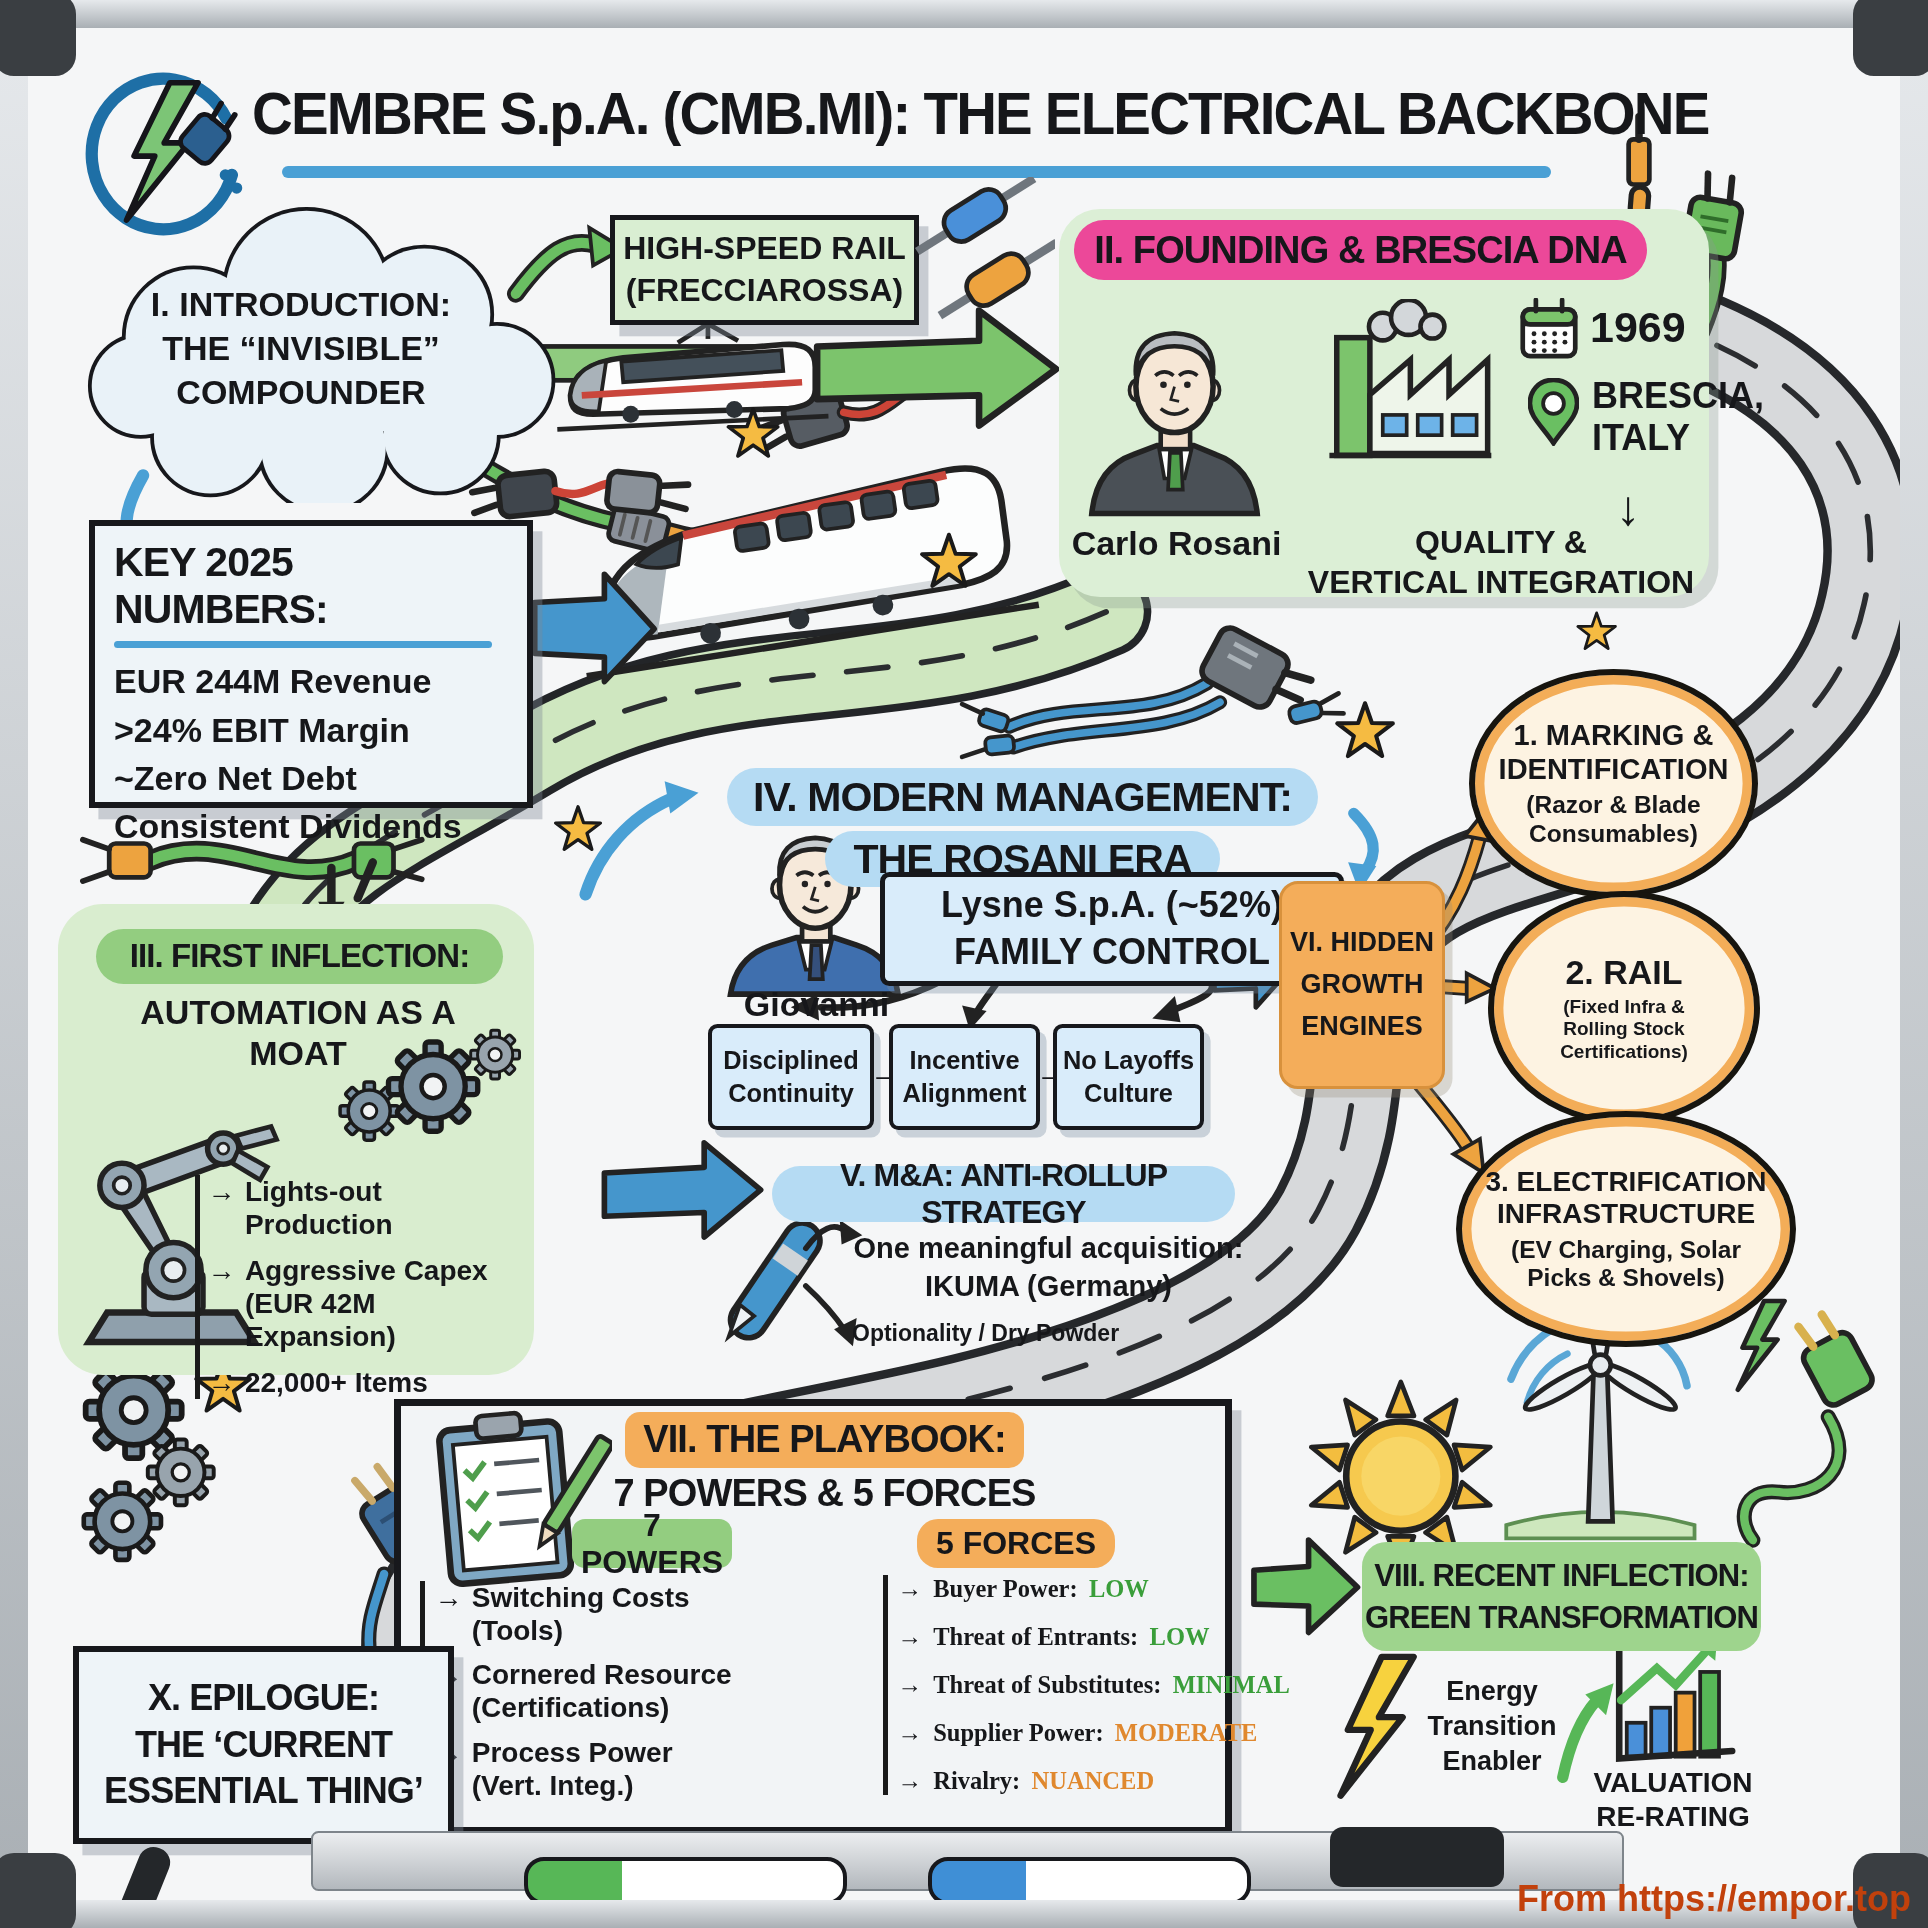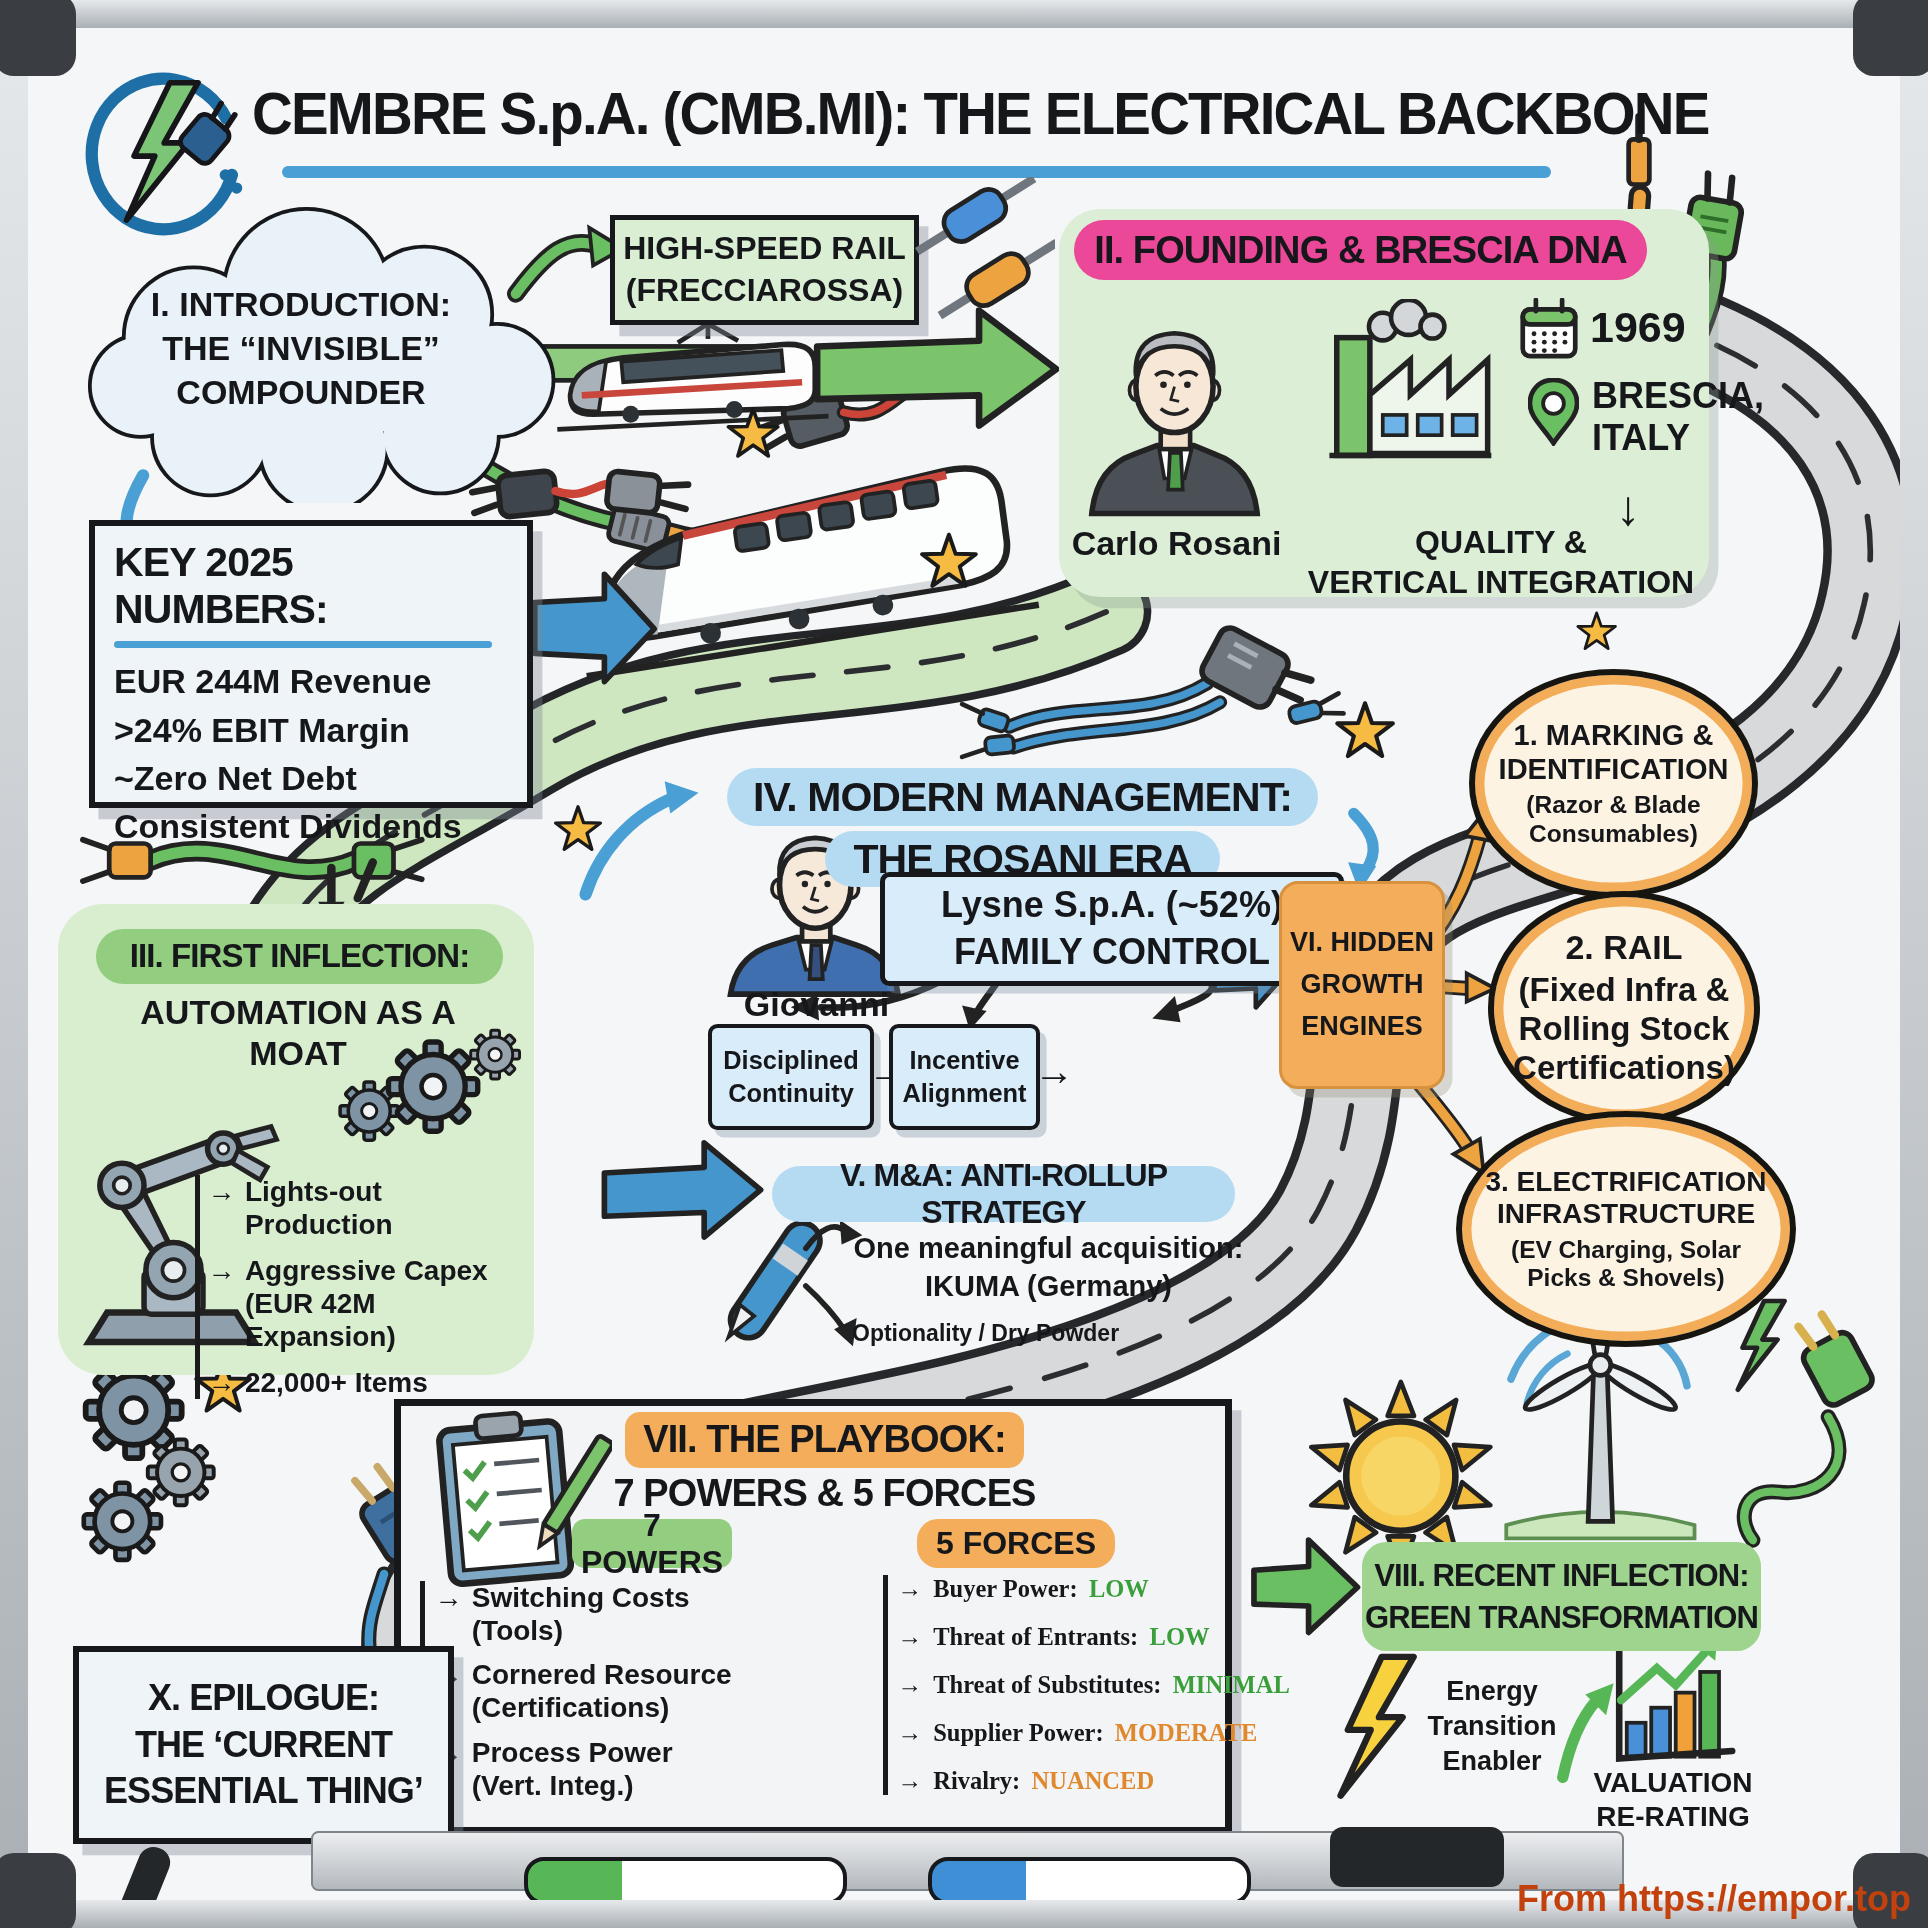--- a/index.html
+++ b/index.html
@@ -541,20 +541,24 @@
   <div class="abs bluebox ctr z6" style="left:708px;top:1024px;width:158px;height:98px;font-size:25.4px;line-height:1.3;border-width:4.7px;">
     <div>Disciplined</div>
       <div>Continuity</div>
   </div>
   <div class="abs ar z6" style="left:868px;top:1049px;font-size:40px;"></div>
   <div class="abs bluebox ctr z6" style="left:889px;top:1024px;width:143px;height:98px;font-size:25.4px;line-height:1.3;border-width:4.7px;">
     <div>Incentive</div>
       <div>Alignment</div>
   </div>
   <div class="abs ar z6" style="left:1034px;top:1049px;font-size:40px;"></div>
+  <div class="abs bluebox ctr z6" style="left:1053px;top:1024px;width:143px;height:98px;font-size:25.4px;line-height:1.3;border-width:4.7px;">
+    <div>No Layoffs</div>
+      <div>Culture</div>
+  </div>
 
   <div class="abs pill pillb z6" style="left:772px;top:1166px;width:463px;height:56px;font-size:32px;letter-spacing:-0.9px;">V. M&amp;A: ANTI-ROLLUP STRATEGY</div>
   <div class="abs ctr z6" style="left:843px;top:1230px;width:411px;font-size:29px;line-height:1.3;">
     <div>One meaningful acquisition:</div>
     <div>IKUMA (Germany)</div>
   </div>
   <div class="abs z6" style="left:852px;top:1320px;width:395px;font-size:23px;">Optionality / Dry Powder</div>
 
   <div class="abs ctr z6" style="left:1279px;top:881px;width:160px;height:202px;background:#f4ad5a;border:3.8px solid #d8913c;border-radius:19px;font-size:27px;line-height:1.55;box-shadow:7.5px 8.5px 0 rgba(150,140,120,.3);">
     <div>VI. HIDDEN</div>
@@ -566,21 +570,21 @@
       <div>1. MARKING &amp;</div>
       <div>IDENTIFICATION</div>
     </div>
     <div style="font-size:24.5px;line-height:1.15;margin-top:5.6px;">
       <div>(Razor &amp; Blade</div>
       <div>Consumables)</div>
     </div>
   </div>
   <div class="abs bubble ctr z6" style="left:1488px;top:891px;width:260px;height:222px;">
     <div style="font-size:34px;">2. RAIL</div>
-    <div style="font-size:33px;line-height:1.18;margin-top:4px;">
+    <div style="font-size:19px;line-height:1.18;margin-top:4px;">
       <div>(Fixed Infra &amp;</div>
       <div>Rolling Stock</div>
       <div>Certifications)</div>
     </div>
   </div>
   <div class="abs bubble ctr z6" style="left:1456px;top:1111px;width:328px;height:224px;">
     <div style="font-size:28px;line-height:1.15;">
       <div>3. ELECTRIFICATION</div>
       <div>INFRASTRUCTURE</div>
     </div>

